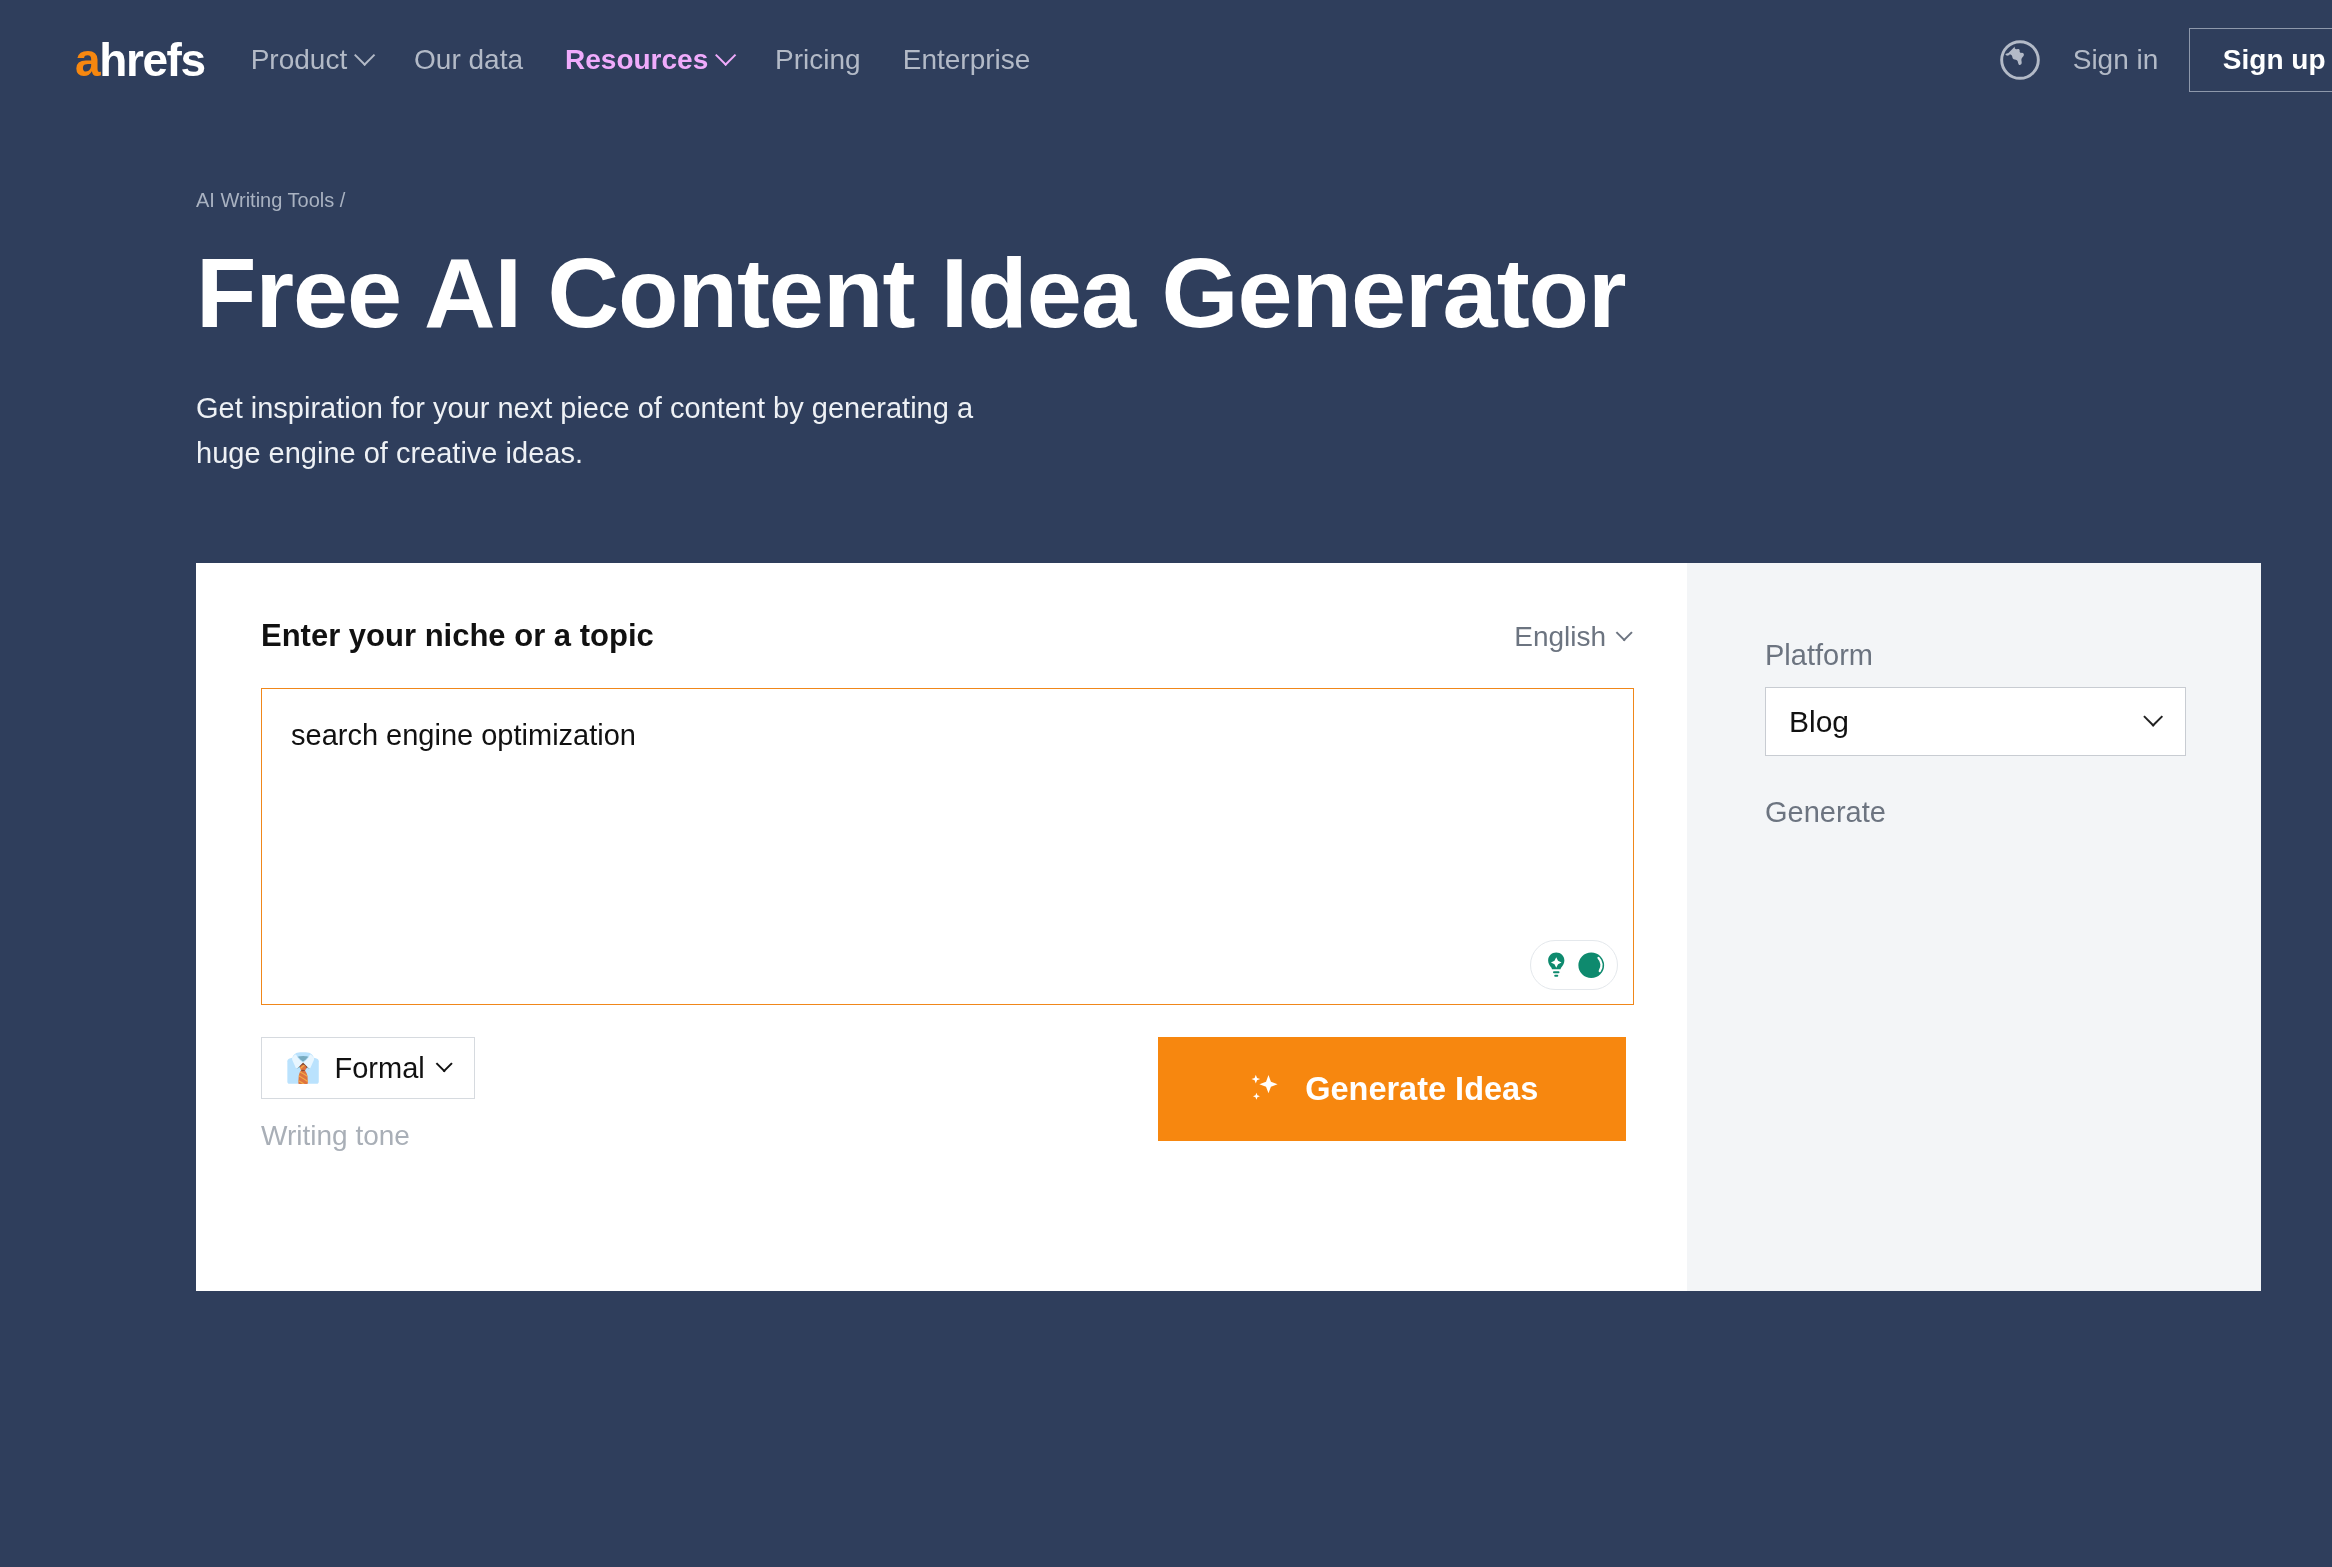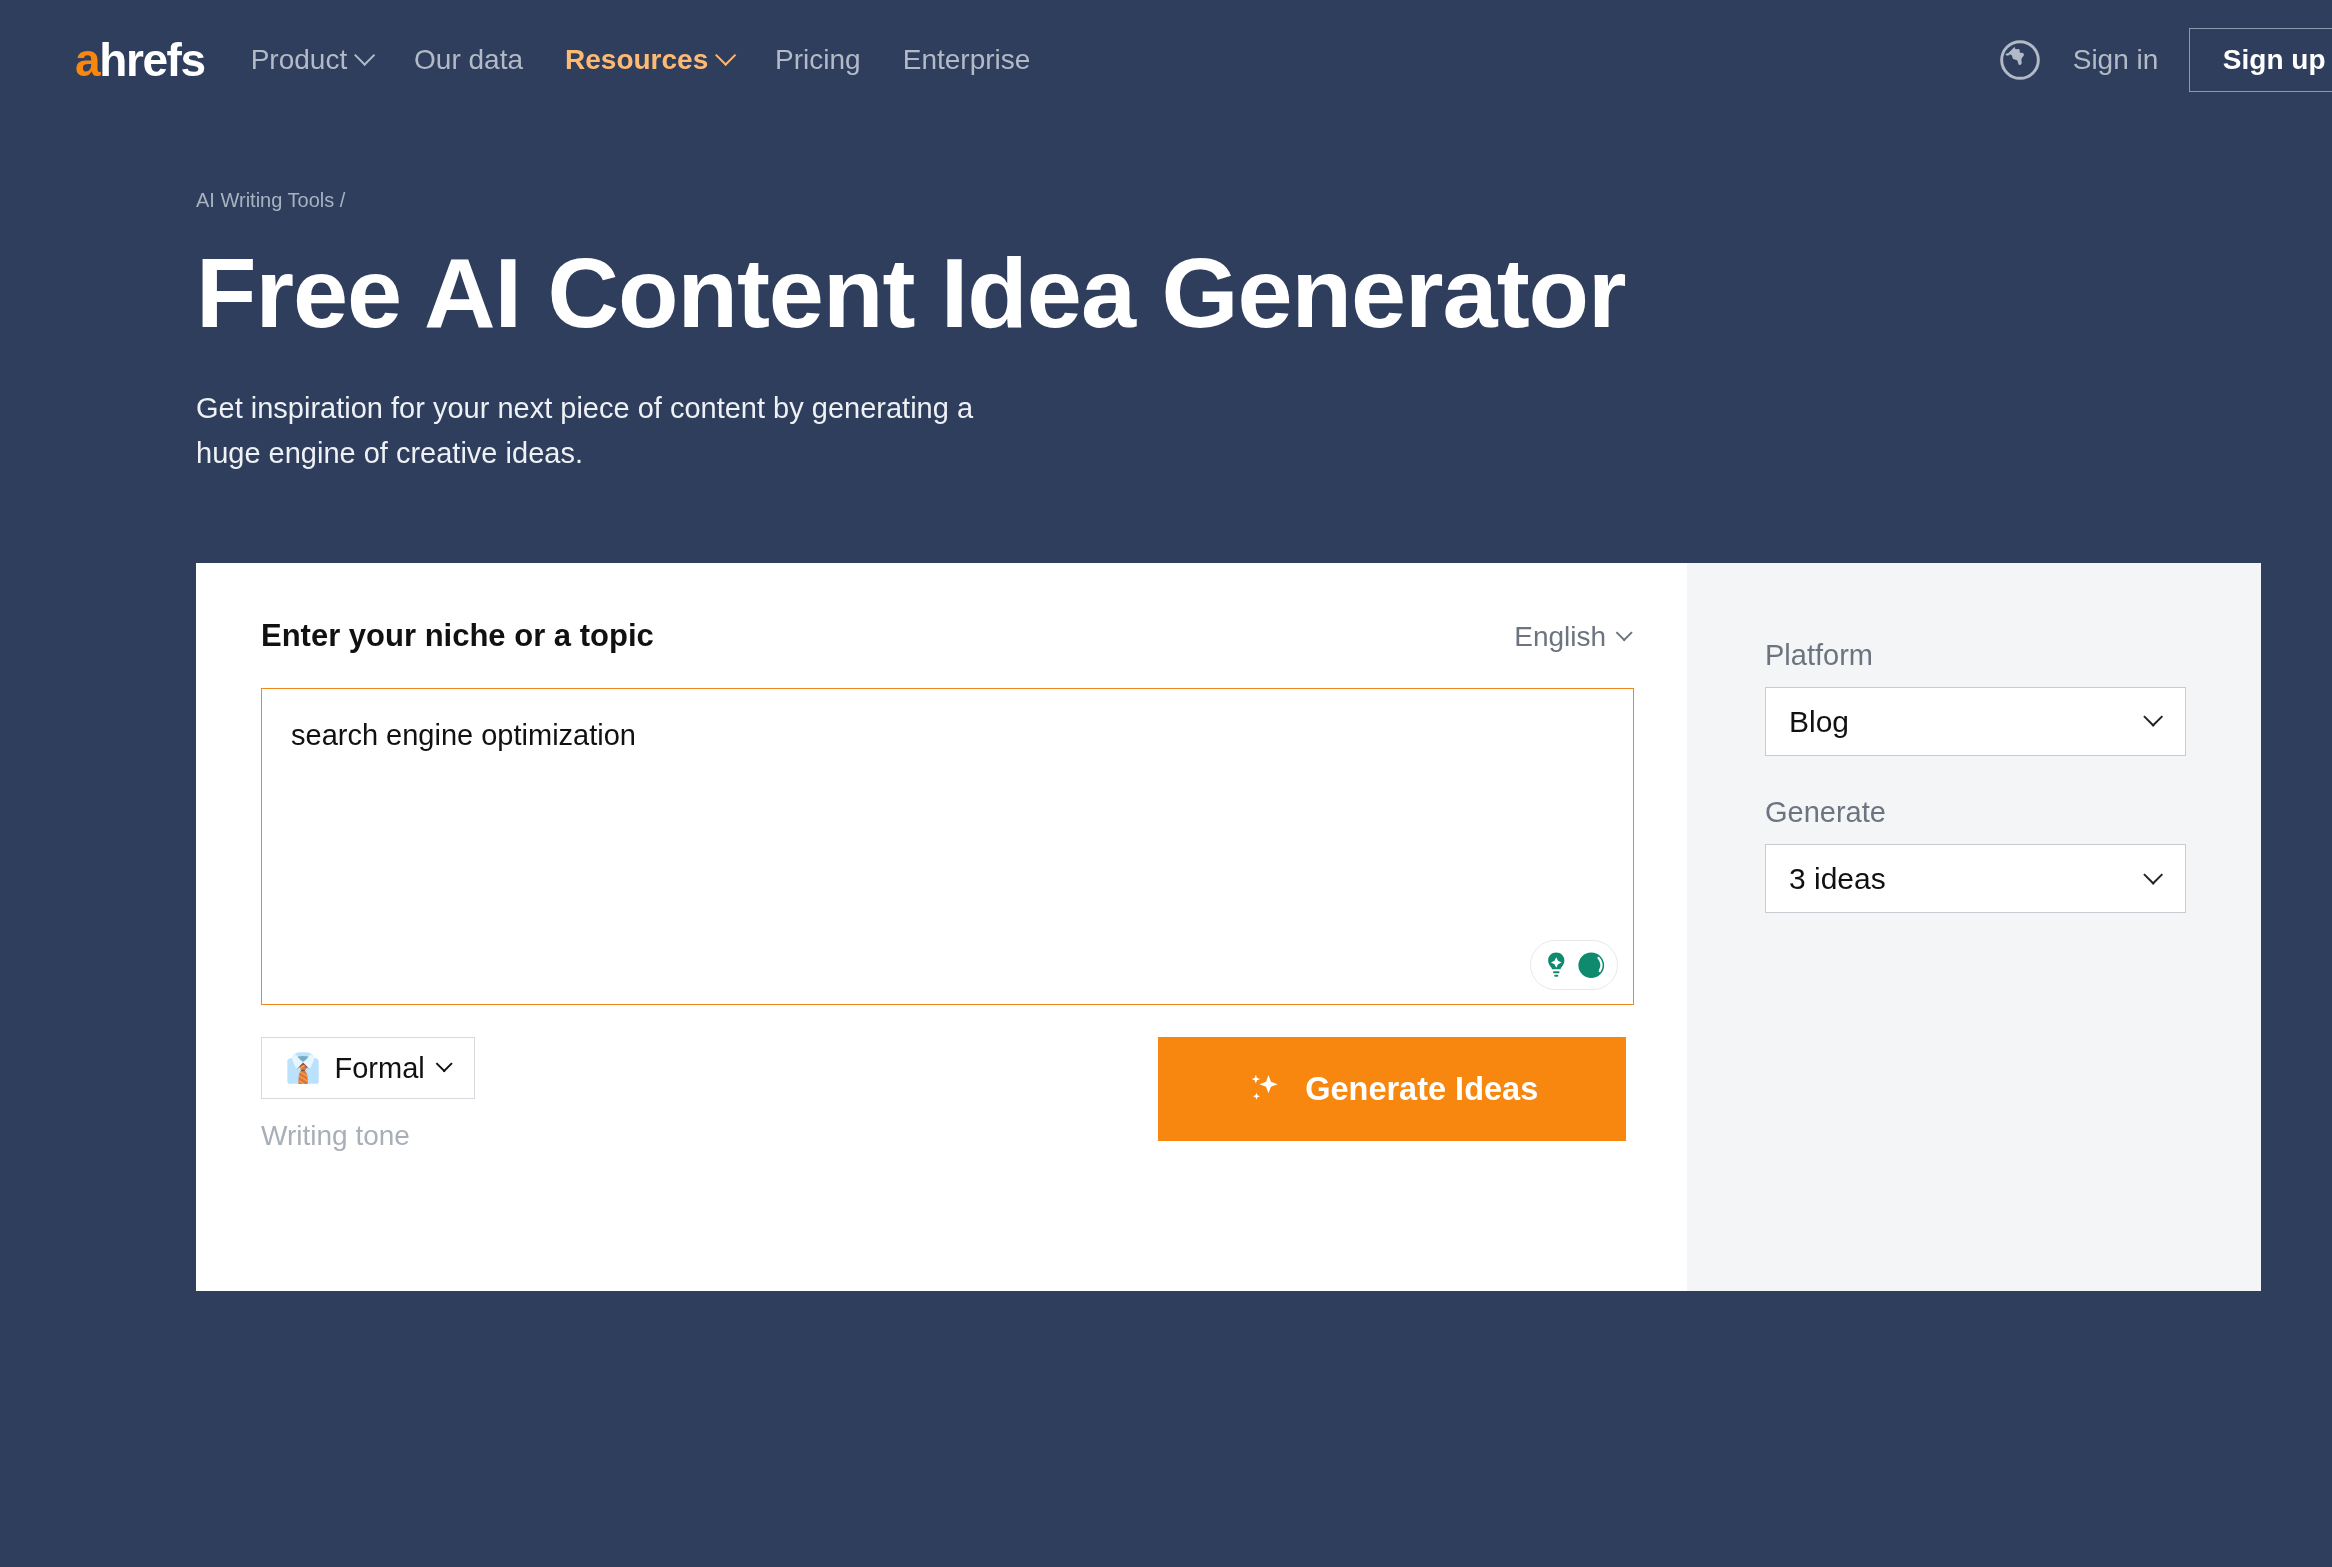--- a/index.html
+++ b/index.html
@@ -48,21 +48,21 @@
   .nav-item {
     display: flex;
     align-items: center;
     gap: 9.6px;
     font-size: 28px;
     font-weight: 500;
     color: #b3bac7;
     cursor: pointer;
     white-space: nowrap;
   }
-  .nav-item.active { color: #fdba74; font-weight: 700; }
+  .nav-item.active { color: #f0abfc; font-weight: 700; }
 
   .chev {
     display: inline-block;
     width: 15.3px;
     height: 15.3px;
     border-right: 2.9px solid currentColor;
     border-bottom: 2.9px solid currentColor;
     transform: rotate(45deg) translate(-2.9px,-2.9px);
     flex: 0 0 auto;
   }
@@ -394,20 +394,16 @@
   </div>
 
   <aside class="card-side">
     <div class="side-label">Platform</div>
     <div class="side-select">
       <span>Blog</span>
       <span class="chev"></span>
     </div>
 
     <div class="side-label">Generate</div>
-    <div class="side-select">
-      <span>3 ideas</span>
-      <span class="chev"></span>
-    </div>
   </aside>
 
 </section>
 
 
 </body></html>

